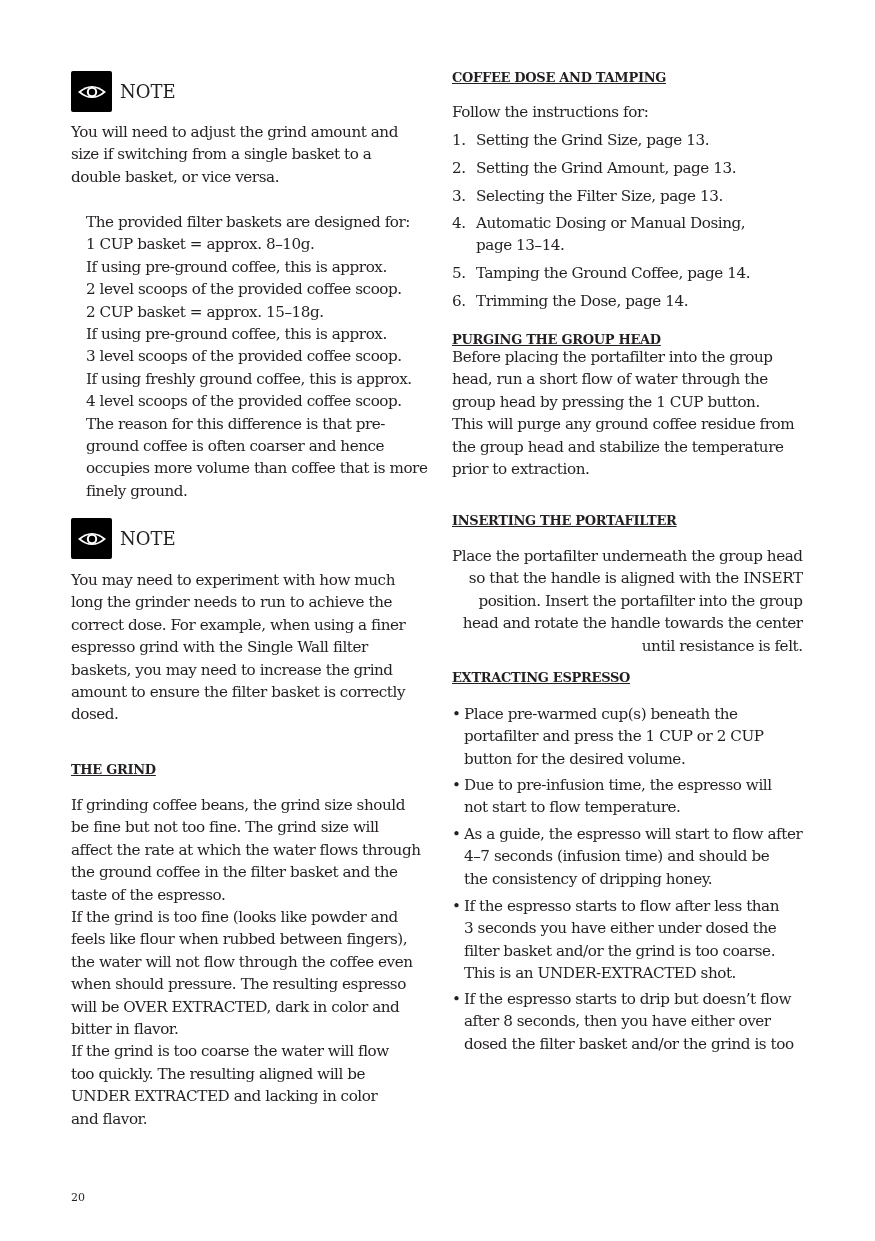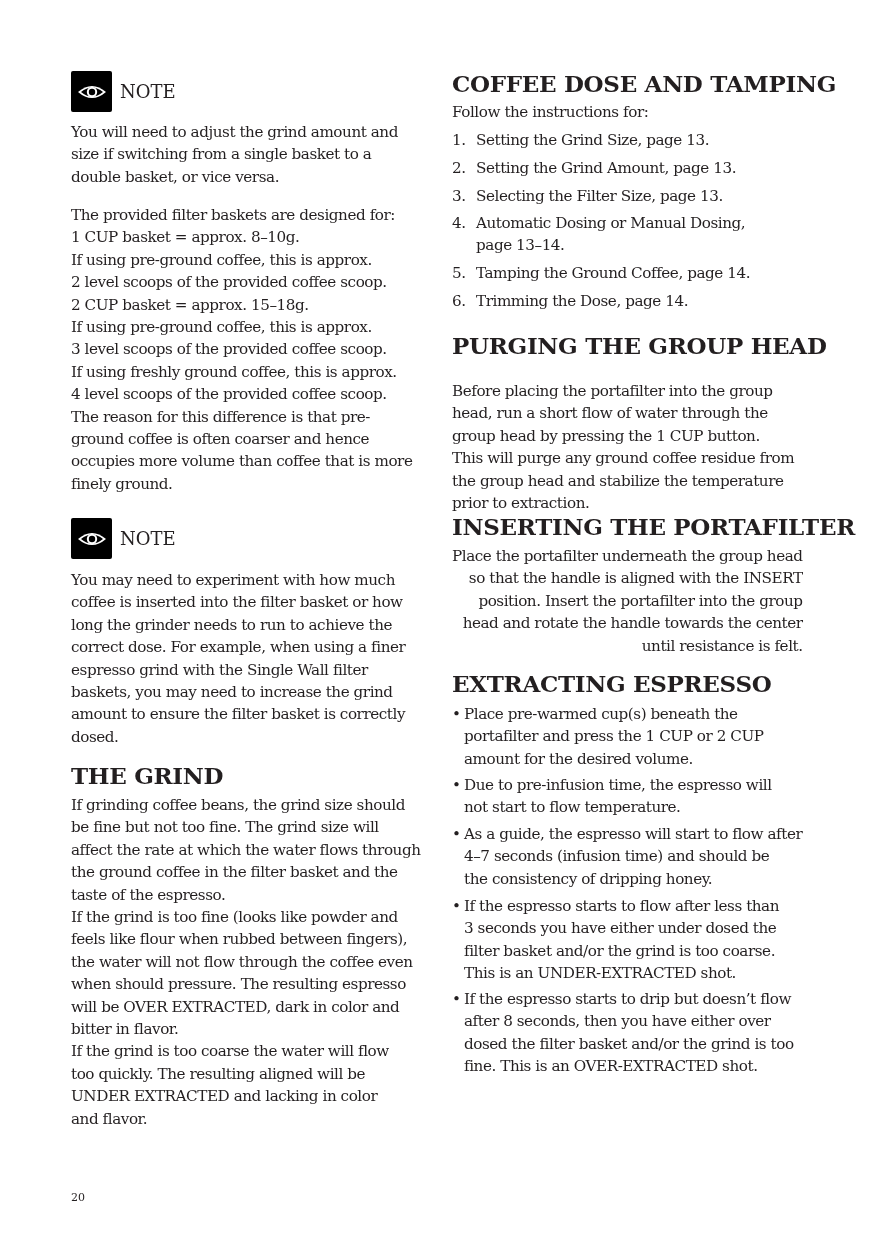--- a/index.html
+++ b/index.html
@@ -5,21 +5,21 @@
   html, body { margin: 0; padding: 0; background: #ffffff; }
   body { width: 875px; height: 1241px; position: relative; overflow: hidden;
          font-family: "DejaVu Serif", serif; color: #231f20; }
   .col { position: absolute; top: 0; }
   .left { left: 71px; width: 360px; }
   .right { left: 452px; width: 360px; }
   .line { font-size: 15.2px; line-height: 22.4px; white-space: nowrap; letter-spacing: -0.45px; }
   .note-head { position: absolute; display: flex; align-items: center; }
   .note-icon { width: 41px; height: 41px; background: #000; border-radius: 2px; display: flex; align-items: center; justify-content: center; }
   .note-label { margin-left: 8px; font-size: 18px; letter-spacing: 0; }
-  .h2 { position: absolute; font-size: 23px; font-weight: bold; letter-spacing: -0.3px; white-space: nowrap; }
+  .h2 { position: absolute; font-size: 13px; font-weight: bold; letter-spacing: -0.3px; white-space: nowrap; text-decoration: underline; }
   .block { position: absolute; left: 0; }
   .li { position: absolute; left: 0; }
   .num { position: absolute; left: 0; }
   .li-text { position: absolute; left: 24px; }
   .bullet { position: absolute; left: 0; }
   .b-text { position: absolute; left: 12px; }
   .page-number { position: absolute; left: 71px; top: 1191px; font-size: 11px; }
 </style>
 </head>
 <body>
@@ -36,21 +36,21 @@
         </svg>
     </div>
     <span class="note-label">NOTE</span>
   </div>
   <div class="block" style="top:121px;">
     <div class="line">You will need to adjust the grind amount and</div>
     <div class="line">size if switching from a single basket to a</div>
     <div class="line">double basket, or vice versa.</div>
   </div>
 
-  <div class="block" style="top:204px;">
+  <div class="block" style="top:211px;margin-left:15px;">
     <div class="line">The provided filter baskets are designed for:</div>
     <div class="line">1 CUP basket = approx. 8–10g.</div>
     <div class="line">If using pre-ground coffee, this is approx.</div>
     <div class="line">2 level scoops of the provided coffee scoop.</div>
     <div class="line">2 CUP basket = approx. 15–18g.</div>
     <div class="line">If using pre-ground coffee, this is approx.</div>
     <div class="line">3 level scoops of the provided coffee scoop.</div>
     <div class="line">If using freshly ground coffee, this is approx.</div>
     <div class="line">4 level scoops of the provided coffee scoop.</div>
     <div class="line">The reason for this difference is that pre-</div>
@@ -65,21 +65,20 @@
           <path d="M1 9 Q15 -3 29 9 Q15 21 1 9 Z" fill="#fff"></path>
           <path d="M4 9 Q15 0 26 9 Q15 18 4 9 Z" fill="#000"></path>
           <circle cx="15" cy="9" r="5.2" fill="#fff"></circle>
           <circle cx="15" cy="9" r="3.2" fill="#000"></circle>
         </svg>
     </div>
     <span class="note-label">NOTE</span>
   </div>
   <div class="block" style="top:569px;">
     <div class="line">You may need to experiment with how much</div>
-    <div class="line">coffee is inserted into the filter basket or how</div>
     <div class="line">long the grinder needs to run to achieve the</div>
     <div class="line">correct dose. For example, when using a finer</div>
     <div class="line">espresso grind with the Single Wall filter</div>
     <div class="line">baskets, you may need to increase the grind</div>
     <div class="line">amount to ensure the filter basket is correctly</div>
     <div class="line">dosed.</div>
   </div>
 
   <div class="h2" style="top:762px;left:0;">THE GRIND</div>
   <div class="block" style="top:794px;">
@@ -126,21 +125,21 @@
   <div class="li" style="top:262px;">
     <span class="line num">5.</span>
     <span class="line li-text">Tamping the Ground Coffee, page 14.</span>
   </div>
   <div class="li" style="top:290px;">
     <span class="line num">6.</span>
     <span class="line li-text">Trimming the Dose, page 14.</span>
   </div>
 
   <div class="h2" style="top:332px;left:0;">PURGING THE GROUP HEAD</div>
-  <div class="block" style="top:380px;">
+  <div class="block" style="top:346px;">
     <div class="line">Before placing the portafilter into the group</div>
     <div class="line">head, run a short flow of water through the</div>
     <div class="line">group head by pressing the 1 CUP button.</div>
     <div class="line">This will purge any ground coffee residue from</div>
     <div class="line">the group head and stabilize the temperature</div>
     <div class="line">prior to extraction.</div>
   </div>
 
   <div class="h2" style="top:513px;left:0;">INSERTING THE PORTAFILTER</div>
   <div class="block" style="top:545px;text-align:right;">
@@ -151,21 +150,21 @@
     <div class="line">until resistance is felt.</div>
   </div>
 
   <div class="h2" style="top:670px;left:0;">EXTRACTING ESPRESSO</div>
 
   <div class="li" style="top:703px;">
     <span class="line bullet">•</span>
     <div class="b-text">
       <div class="line">Place pre-warmed cup(s) beneath the</div>
       <div class="line">portafilter and press the 1 CUP or 2 CUP</div>
-      <div class="line">amount for the desired volume.</div>
+      <div class="line">button for the desired volume.</div>
     </div>
   </div>
   <div class="li" style="top:774px;">
     <span class="line bullet">•</span>
     <div class="b-text">
       <div class="line">Due to pre-infusion time, the espresso will</div>
       <div class="line">not start to flow temperature.</div>
     </div>
   </div>
   <div class="li" style="top:823px;">
@@ -184,18 +183,17 @@
       <div class="line">filter basket and/or the grind is too coarse.</div>
       <div class="line">This is an UNDER-EXTRACTED shot.</div>
     </div>
   </div>
   <div class="li" style="top:988px;">
     <span class="line bullet">•</span>
     <div class="b-text">
       <div class="line">If the espresso starts to drip but doesn’t flow</div>
       <div class="line">after 8 seconds, then you have either over</div>
       <div class="line">dosed the filter basket and/or  the grind is too</div>
-      <div class="line">fine. This is an OVER-EXTRACTED shot.</div>
     </div>
   </div>
 </div>
 
 <div class="page-number">20</div>
 
 </body></html>

